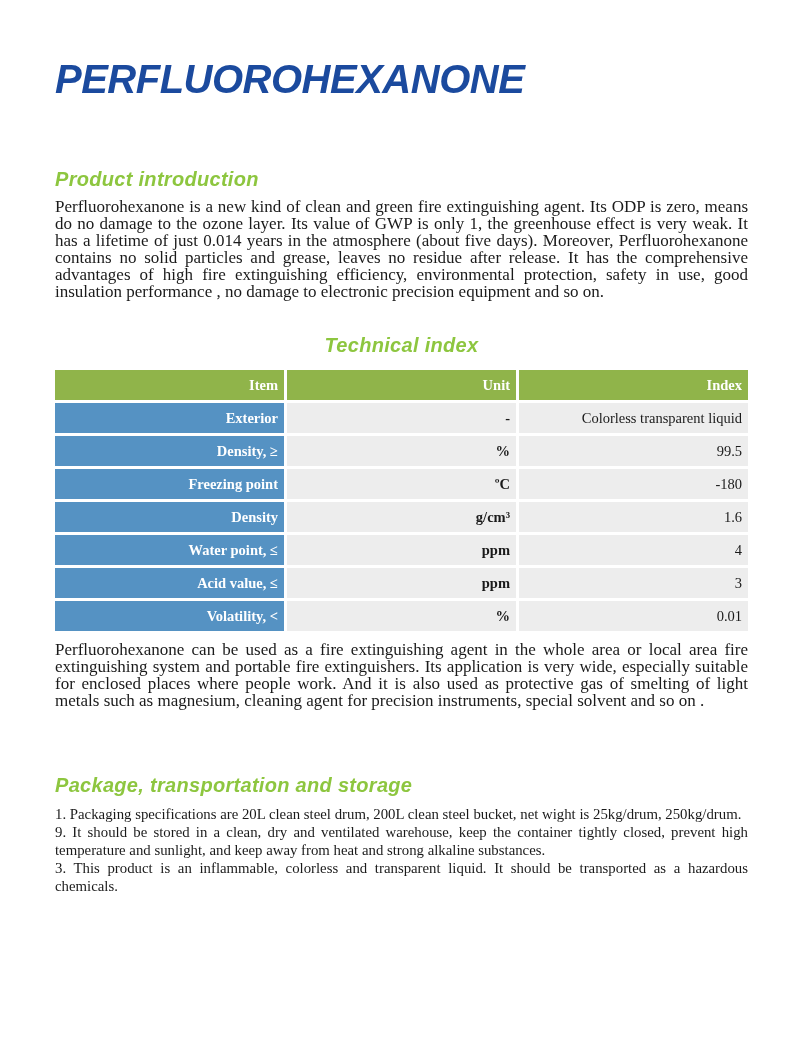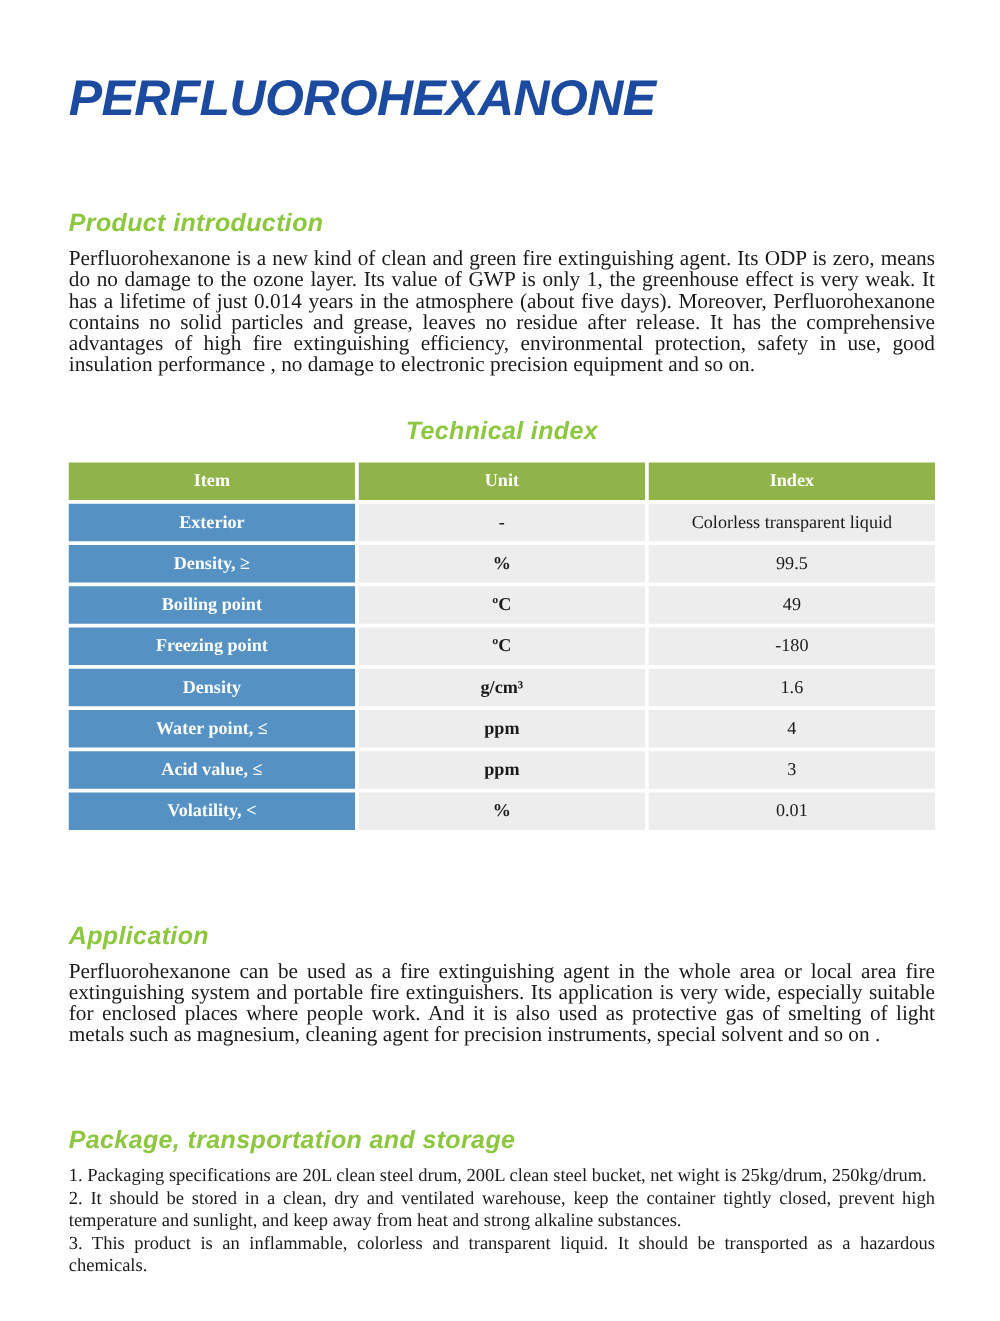--- a/index.html
+++ b/index.html
@@ -65,21 +65,21 @@
     margin-top: 10px;
     margin-left: -3px;
     width: calc(100% + 6px);
     table-layout: fixed;
     border-collapse: separate;
     border-spacing: 3px;
     background: #ffffff;
   }
   .tech-table th, .tech-table td {
     height: 30px;
-    text-align: center;
+    text-align: right;
     vertical-align: middle;
     font-size: 14.5px;
     padding: 2px 6px;
   }
   .tech-table th {
     background: var(--table-header-green);
     color: #ffffff;
     font-weight: bold;
   }
   .tech-table td.cell-item {
@@ -126,25 +126,20 @@
           <td class="cell-item">Exterior</td>
           <td class="cell-unit">-</td>
           <td class="cell-index">Colorless transparent liquid</td>
         </tr>
         <tr>
           <td class="cell-item">Density, ≥</td>
           <td class="cell-unit">%</td>
           <td class="cell-index">99.5</td>
         </tr>
         <tr>
-          <td class="cell-item">Boiling point</td>
-          <td class="cell-unit">ºC</td>
-          <td class="cell-index">49</td>
-        </tr>
-        <tr>
           <td class="cell-item">Freezing point</td>
           <td class="cell-unit">ºC</td>
           <td class="cell-index">-180</td>
         </tr>
         <tr>
           <td class="cell-item">Density</td>
           <td class="cell-unit">g/cm³</td>
           <td class="cell-index">1.6</td>
         </tr>
         <tr>
@@ -160,26 +155,25 @@
         <tr>
           <td class="cell-item">Volatility, &lt;</td>
           <td class="cell-unit">%</td>
           <td class="cell-index">0.01</td>
         </tr>
       </tbody>
     </table>
   </section>
 
   <section>
-    <h2 class="section-heading heading-app">Application</h2>
     <p class="body-text">Perfluorohexanone can be used as a fire extinguishing agent in the whole area or local area fire extinguishing system and portable fire extinguishers. Its application is very wide, especially suitable for enclosed places where people work. And it is also used as protective gas of smelting of light metals such as magnesium, cleaning agent for precision instruments, special solvent and so on .</p>
   </section>
 
   <section>
     <h2 class="section-heading heading-package">Package, transportation and storage</h2>
     <div class="list-block">
       <p>1. Packaging specifications are 20L clean steel drum, 200L clean steel bucket, net wight is 25kg/drum, 250kg/drum.</p>
-      <p>2. It should be stored in a clean, dry and ventilated warehouse, keep the container tightly closed, prevent high temperature and sunlight, and keep away from heat and strong alkaline substances.</p>
+      <p>9. It should be stored in a clean, dry and ventilated warehouse, keep the container tightly closed, prevent high temperature and sunlight, and keep away from heat and strong alkaline substances.</p>
       <p>3. This product is an inflammable, colorless and transparent liquid. It should be transported as a hazardous chemicals.</p>
     </div>
   </section>
 
 </div>
 
 </body></html>

